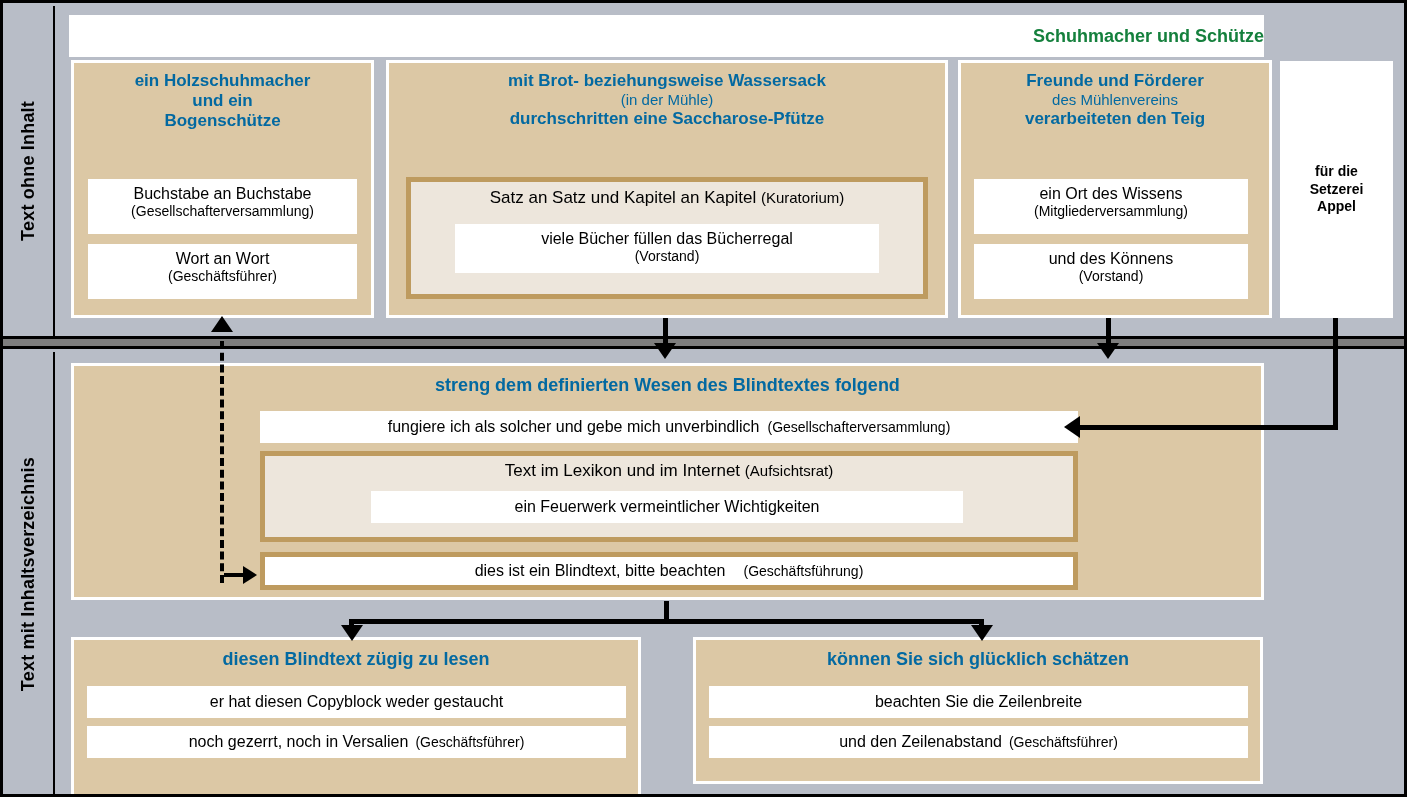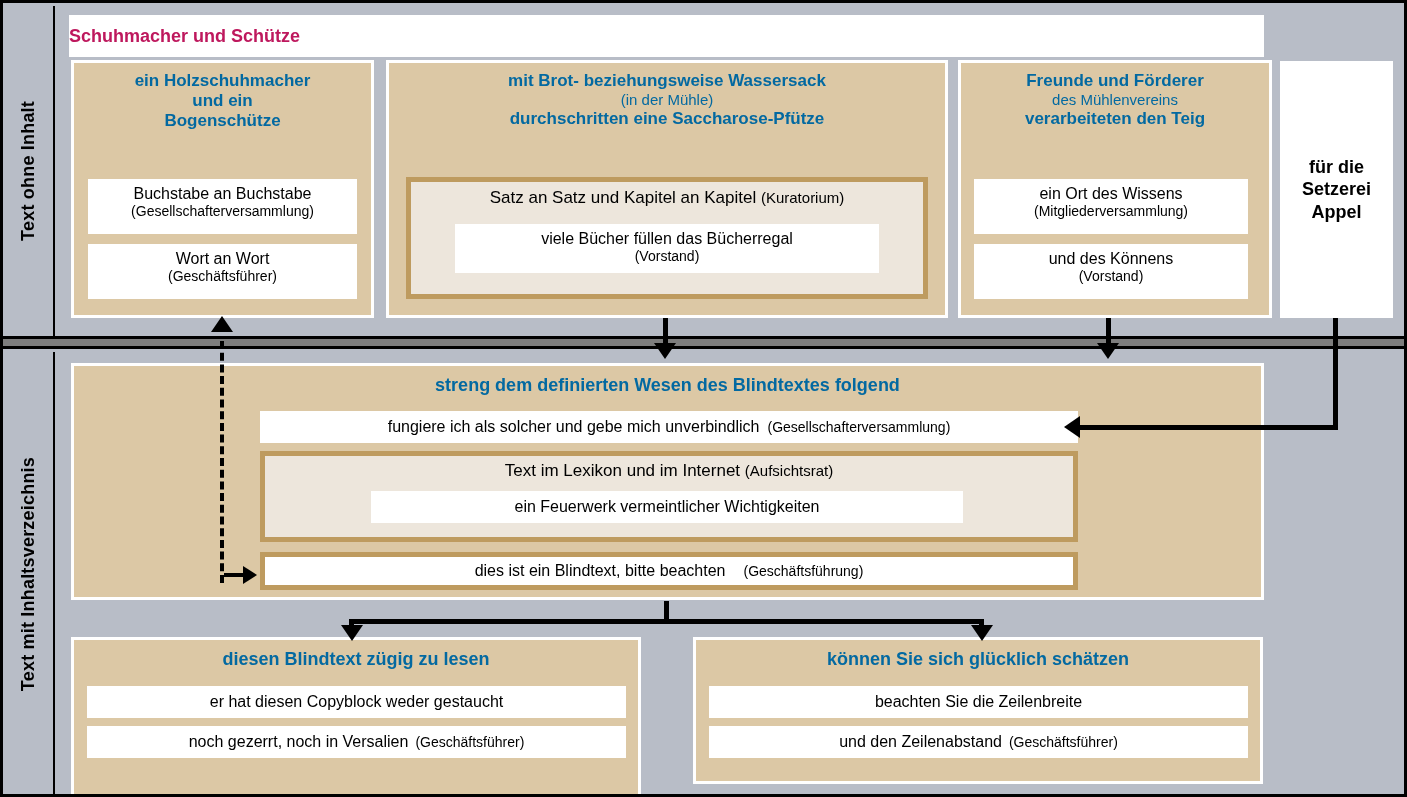--- a/index.html
+++ b/index.html
@@ -64,22 +64,22 @@
 
   
   .brownbox{
     background:#ede6dc;
     border:5px solid #be9b5f;
     box-sizing:border-box;
   }
 
   .ttl{
     position:absolute;background:#fff;box-sizing:border-box;
-    display:flex;align-items:center;justify-content:flex-start;
-    font-weight:bold;font-size:18px;color:#be185d;
+    display:flex;align-items:center;justify-content:flex-end;
+    font-weight:bold;font-size:18px;color:#15803d;
   }
 
   
   .ln{position:absolute;background:#000;}
   .arrowdown{position:absolute;width:0;height:0;
     border-left:11px solid transparent;border-right:11px solid transparent;
     border-top:16px solid #000;}
   .arrowup{position:absolute;width:0;height:0;
     border-left:11px solid transparent;border-right:11px solid transparent;
     border-bottom:16px solid #000;}
@@ -147,21 +147,21 @@
       <div>ein Ort des Wissens</div>
       <div class="paren">(Mitgliederversammlung)</div>
     </div>
     <div class="innerwhite" style="position:absolute;left:13px;top:181px;width:274px;height:55px;">
       <div>und des Könnens</div>
       <div class="paren">(Vorstand)</div>
     </div>
   </div>
 
   <div class="wbox" style="left:1277px;top:58px;width:113px;height:257px;flex-direction:column;
-              font-weight:bold;font-size:18px;line-height:1.25;">
+              font-weight:bold;font-size:14px;line-height:1.25;">
     <div>für die</div>
     <div>Setzerei</div>
     <div>Appel</div>
   </div>
 
   <div id="band-divider"></div>
 
   <div class="sidelabel" id="side-top">
     <span>Text ohne Inhalt</span>
   </div>

